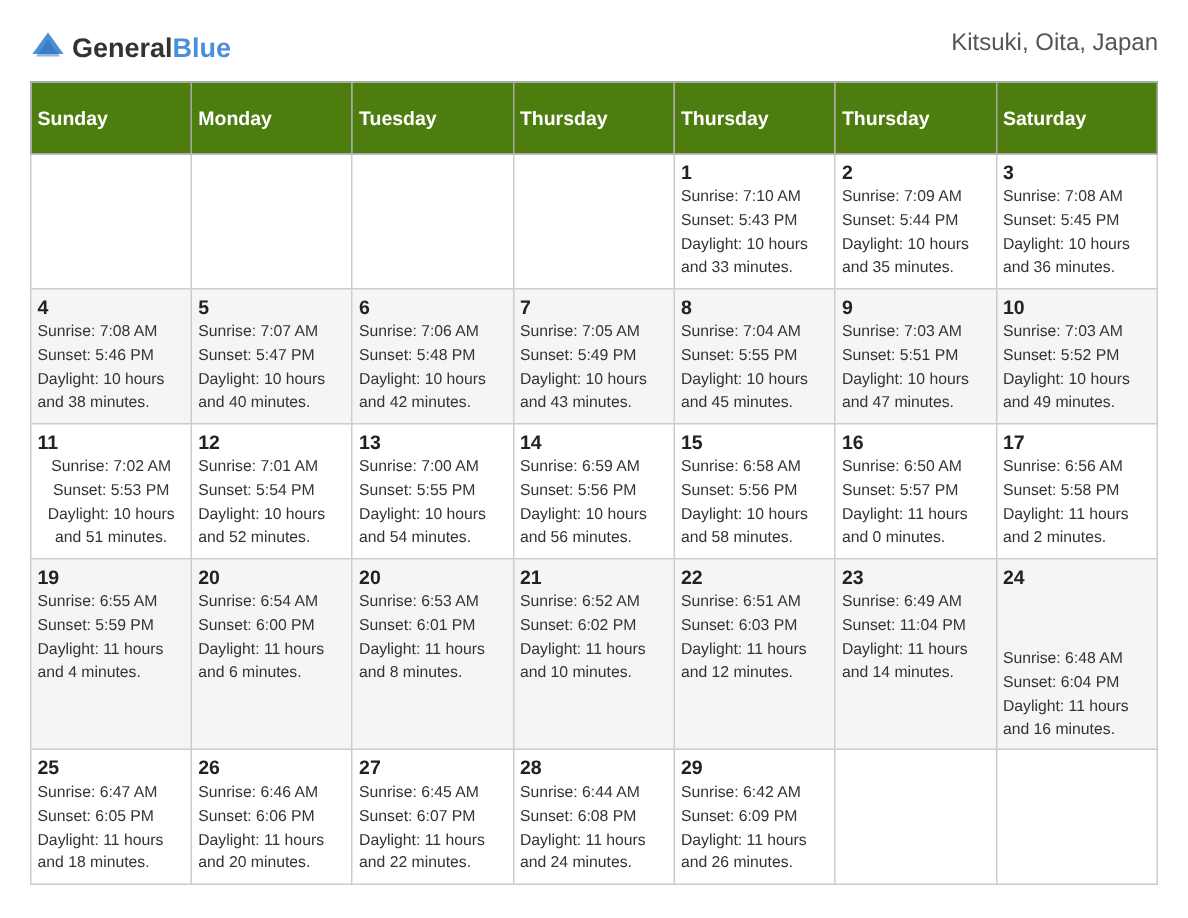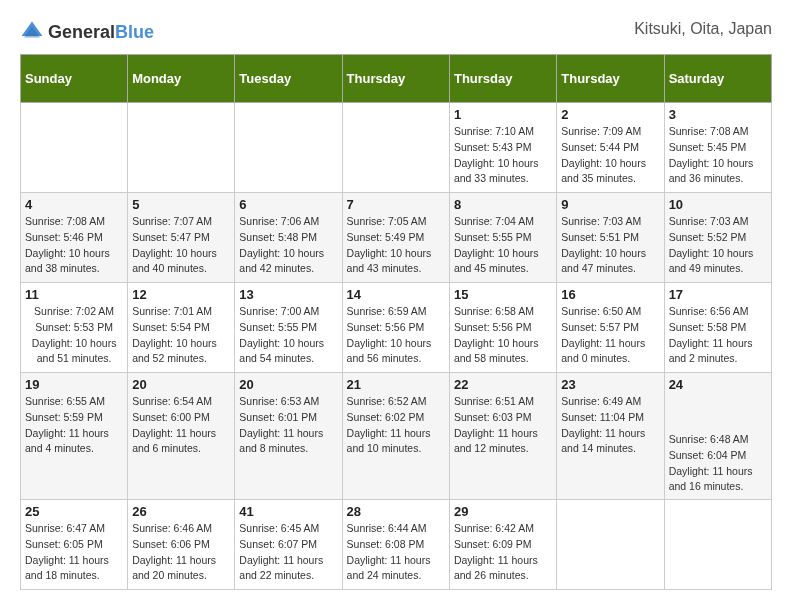--- a/index.html
+++ b/index.html
@@ -310,21 +310,21 @@
 and 18 minutes.</div>
         </td>
         <td>
           <span class="day-number">26</span>
           <div class="day-info" style="white-space: pre-line;">Sunrise: 6:46 AM
 Sunset: 6:06 PM
 Daylight: 11 hours
 and 20 minutes.</div>
         </td>
         <td>
-          <span class="day-number">41</span>
+          <span class="day-number">27</span>
           <div class="day-info" style="white-space: pre-line;">Sunrise: 6:45 AM
 Sunset: 6:07 PM
 Daylight: 11 hours
 and 22 minutes.</div>
         </td>
         <td>
           <span class="day-number">28</span>
           <div class="day-info" style="white-space: pre-line;">Sunrise: 6:44 AM
 Sunset: 6:08 PM
 Daylight: 11 hours

